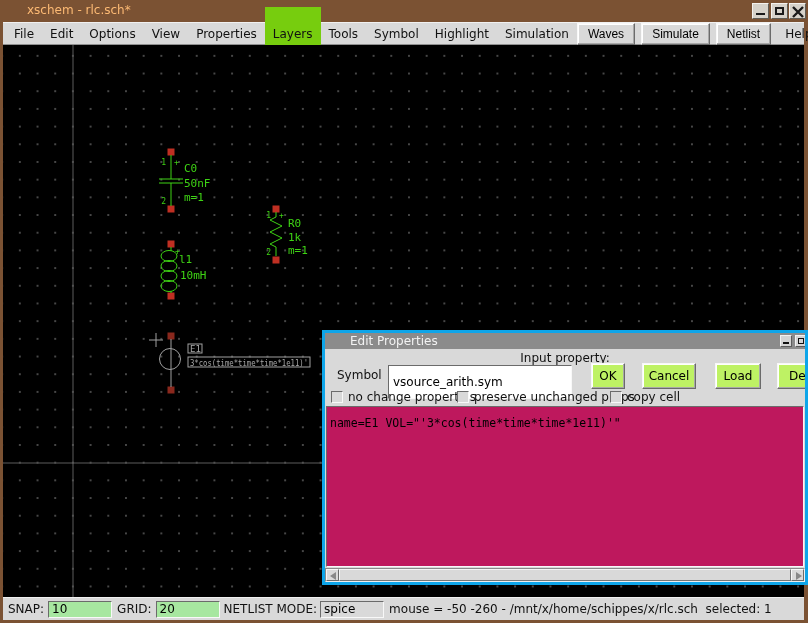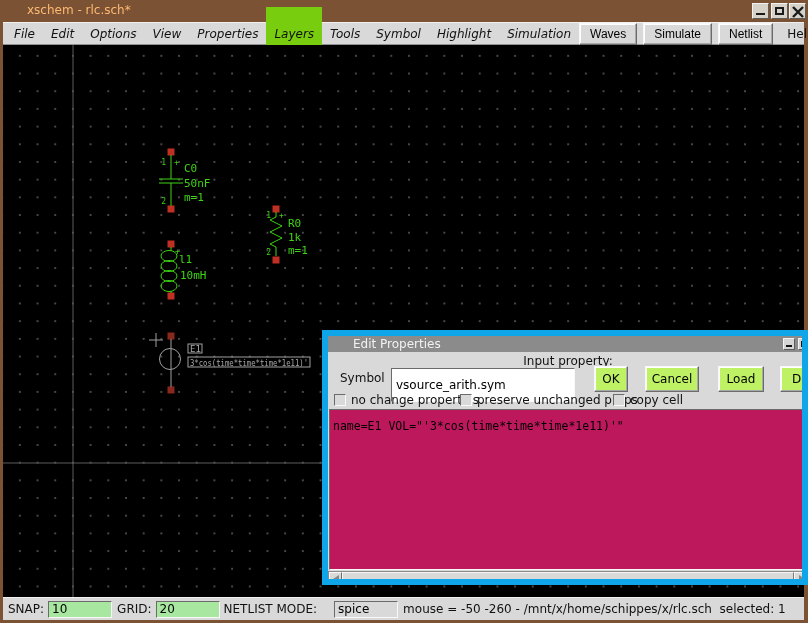--- a/index.html
+++ b/index.html
@@ -13,41 +13,41 @@
   .winbtn { position:absolute; top:3px; width:17px; height:16px; background:#d6d2ca;
             border:1px solid; border-color:#f4f2ee #5f5c55 #5f5c55 #f4f2ee; }
   .winbtn .bar { position:absolute; left:3px; bottom:3px; width:9px; height:2px; background:#1a1a1a; }
   .winbtn .box { position:absolute; left:3px; top:3px; width:9px; height:8px; border:2px solid #1a1a1a; }
   .winbtn svg { position:absolute; left:2px; top:2px; }
 
   
   #menubar { position:absolute; left:3px; top:22px; width:801px; height:23px; background:#d9d9d9;
              border-top:1px solid #f0f0f0; border-bottom:1px solid #8f8f8f;
              display:flex; align-items:center; font-size:12px; color:#111; padding-left:3px; }
-  .menu-item { padding:20px 8px; cursor:default;font-style:italic; }
+  .menu-item { padding:20px 8px; cursor:default; }
   .menu-item.hl { background:#77cd0e; }
   #menubar-right { margin-left:auto; display:flex; align-items:center; gap:6px; margin-right:4px; }
   .mbtn { font-size:12px; padding:3px 10px; background:#d9d9d9; border:1px solid;
           border-color:#f8f8f8 #6b6b6b #6b6b6b #f8f8f8; box-shadow:inset -1px -1px 0 #a8a8a8, inset 1px 1px 0 #ffffff; }
   .menu-help { padding:3px 8px; }
 
   
   #canvas { position:absolute; left:3px; top:45px; width:801px; height:552px; background:#000;
             background-image:radial-gradient(circle, #474747 0.9px, transparent 1.1px);
             background-size:17.7px 17.7px; background-position:8px 2px; }
   #canvas svg { position:absolute; left:0; top:0; }
   .sch-green { stroke:#3ed314; fill:none; stroke-width:1; }
   .sch-text { fill:#3ed314; font-family:"DejaVu Sans Mono","Liberation Mono",monospace; font-size:11px; }
   .sch-pin-num { fill:#3ed314; font-family:"DejaVu Sans Mono","Liberation Mono",monospace; font-size:8px; }
   .sel-stroke { stroke:#a0a0a0; fill:none; stroke-width:1; }
   .sel-text { fill:#a8a8a8; font-family:"DejaVu Sans Mono","Liberation Mono",monospace; }
 
   
   #dialog { position:absolute; left:322px; top:330px; width:486px; height:255px; z-index:10;
-            border:6px solid #0ea5e9; background:#d9d9d9; overflow:hidden; }
+            border:3px solid #0ea5e9; background:#d9d9d9; overflow:hidden; }
   #dlg-titlebar { position:relative; height:16px; background:#8b8b8b; }
   #dlg-title { position:absolute; left:25px; top:1px; color:#f2f2f2; font-size:12px; }
   .dlg-winbtn { position:absolute; top:2px; width:12px; height:12px; background:#d4d4d4;
                 border:1px solid; border-color:#f2f2f2 #5c5c5c #5c5c5c #f2f2f2; }
   .dlg-winbtn .bar { position:absolute; left:2px; bottom:2px; width:6px; height:2px; background:#111; }
   .dlg-winbtn .box { position:absolute; left:2px; top:2px; width:6px; height:6px; border:1.5px solid #111; }
   #dlg-body { position:relative; width:480px; height:233px; background:#d9d9d9; font-size:12px; color:#111; }
   #dlg-prompt { position:absolute; left:0; top:2px; width:100%; text-align:center; }
   #dlg-symbol-label { position:absolute; left:12px; top:19px; }
   #dlg-symbol-input { position:absolute; left:63px; top:16px; width:184px; height:20px; background:#ffffff;
@@ -83,21 +83,21 @@
 
   
   #statusbar { position:absolute; left:3px; top:597px; width:801px; height:23px; background:#d9d9d9;
                border-top:1px solid #f0f0f0; display:flex; align-items:center; font-size:12px; color:#111; }
   .status-entry { height:17px; font-size:12px; padding:0 3px; border:1px solid;
                   border-color:#6b6b6b #f8f8f8 #f8f8f8 #6b6b6b;
                   font-family:"DejaVu Sans","Liberation Sans",sans-serif; }
   .green-entry { background:#a7e7a0; width:64px; }
   .gray-entry { background:#d9d9d9; width:64px; }
   #snap-label { margin-left:5px; } #grid-label { margin-left:5px; } #netlist-label { margin-left:4px; }
-  #snap-entry, #grid-entry { margin-left:4px; } #netlist-entry { margin-left:17px; }
+  #snap-entry, #grid-entry { margin-left:4px; } #netlist-entry { margin-left:3px; }
   #mouse-info { margin-left:5px; white-space:pre; }
 </style>
 </head>
 <body>
 
 <div id="screen">
 
   <div id="titlebar">
     <span id="title-text">xschem - rlc.sch*</span>
     <div class="winbtn" style="left:752px;">

